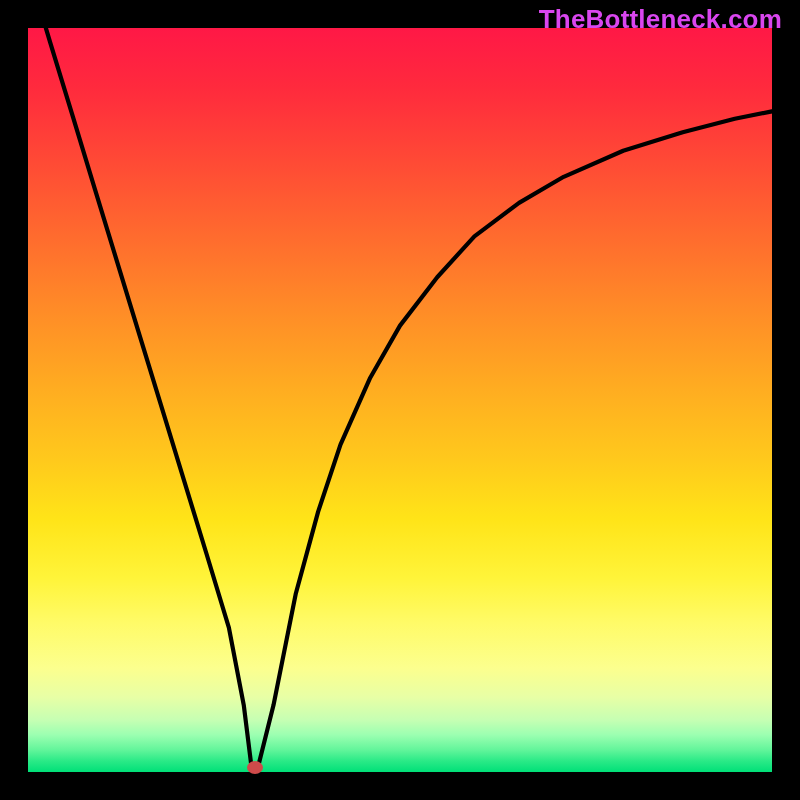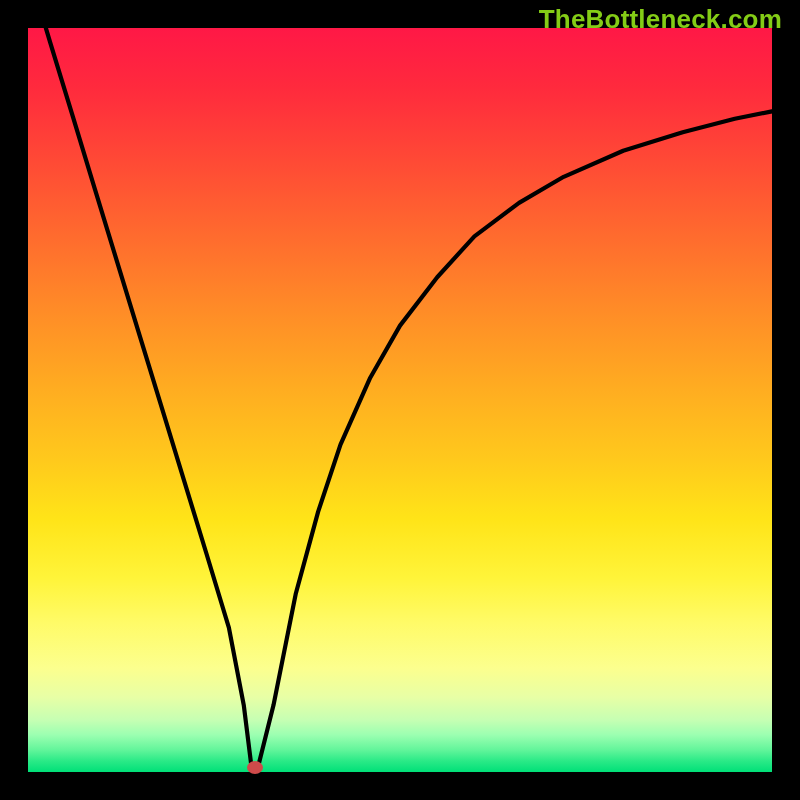--- a/index.html
+++ b/index.html
@@ -16,21 +16,21 @@
     height: 800px;
     background: #000;
   }
   .watermark {
     position: absolute;
     top: 4px;
     right: 18px;
     font-family: Arial, Helvetica, sans-serif;
     font-size: 26px;
     font-weight: 600;
-    color: #84cc16;
+    color: #d946ef;
     letter-spacing: 0.2px;
     text-align: center;
   }
   .plot-area {
     position: absolute;
     left: 28px;
     top: 28px;
     width: 744px;
     height: 744px;
     

